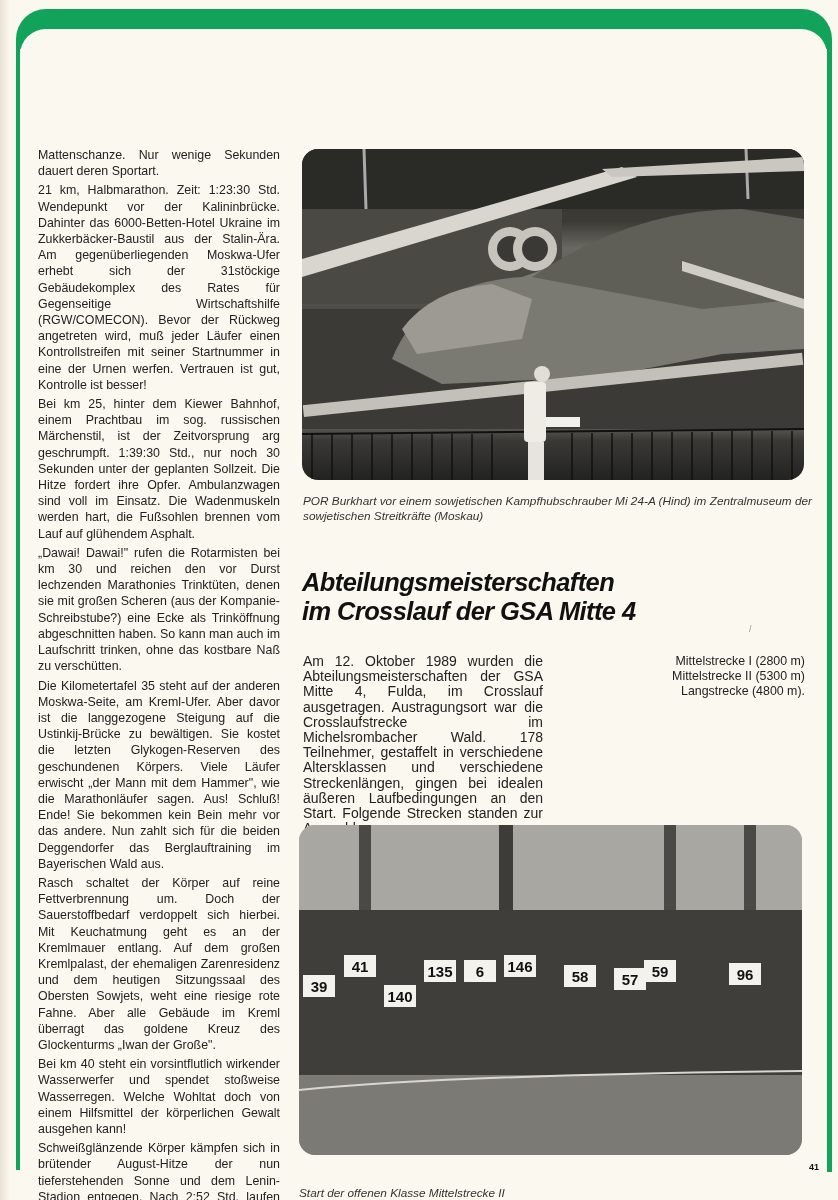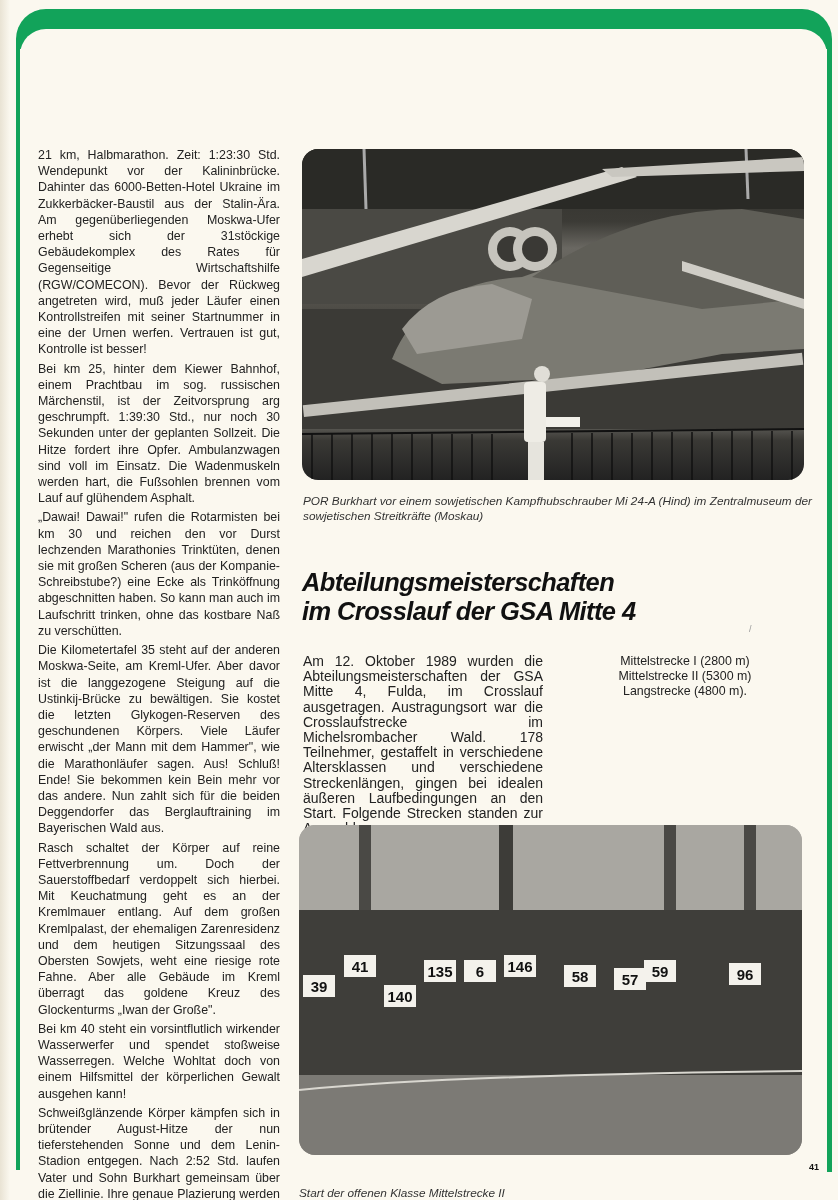--- a/index.html
+++ b/index.html
@@ -62,38 +62,39 @@
     transform: scaleX(0.96); transform-origin: left;
   }
   .body-a {
     position: absolute; left: 303px; top: 654px; width: 240px;
     font-size: 14px; line-height: 15.2px; text-align: justify;
   }
   .body-b {
     position: absolute; left: 565px; top: 654px; width: 240px;
     font-size: 12.4px; line-height: 15.2px; text-align: justify;
   }
-  .body-b .route { text-align: center; }
+  .body-b .route { text-align: right; }
   .body-b p { margin: 0; }
   .body-b .gap { height: 15px; }
   .page-number {
     position: absolute; left: 809px; top: 1162px; font-size: 9px; font-weight: bold; color: #111;
   }
   .speck { position: absolute; left: 749px; top: 624px; font-size: 9px; color: #999; }
 </style>
 </head>
 <body>
 
 <div class="page-edge"></div>
 <div class="frame-top"></div>
 <div class="frame-inner"></div>
 <div class="frame-left"></div>
 <div class="frame-right"></div>
 
 <div class="col-left">
+  <p>Mattenschanze. Nur wenige Sekunden dauert deren Sportart.</p>
   <p>21 km, Halbmarathon. Zeit: 1:23:30 Std. Wendepunkt vor der Kalininbrücke. Dahinter das 6000-Betten-Hotel Ukraine im Zukkerbäcker-Baustil aus der Stalin-Ära. Am gegenüberliegenden Moskwa-Ufer erhebt sich der 31stöckige Gebäudekomplex des Rates für Gegenseitige Wirtschaftshilfe (RGW/COMECON). Bevor der Rückweg angetreten wird, muß jeder Läufer einen Kontrollstreifen mit seiner Startnummer in eine der Urnen werfen. Vertrauen ist gut, Kontrolle ist besser!</p>
   <p>Bei km 25, hinter dem Kiewer Bahnhof, einem Prachtbau im sog. russischen Märchenstil, ist der Zeitvorsprung arg geschrumpft. 1:39:30 Std., nur noch 30 Sekunden unter der geplanten Sollzeit. Die Hitze fordert ihre Opfer. Ambulanzwagen sind voll im Einsatz. Die Wadenmuskeln werden hart, die Fußsohlen brennen vom Lauf auf glühendem Asphalt.</p>
   <p>„Dawai! Dawai!" rufen die Rotarmisten bei km 30 und reichen den vor Durst lechzenden Marathonies Trinktüten, denen sie mit großen Scheren (aus der Kompanie-Schreibstube?) eine Ecke als Trinköffnung abgeschnitten haben. So kann man auch im Laufschritt trinken, ohne das kostbare Naß zu verschütten.</p>
   <p>Die Kilometertafel 35 steht auf der anderen Moskwa-Seite, am Kreml-Ufer. Aber davor ist die langgezogene Steigung auf die Ustinkij-Brücke zu bewältigen. Sie kostet die letzten Glykogen-Reserven des geschundenen Körpers. Viele Läufer erwischt „der Mann mit dem Hammer", wie die Marathonläufer sagen. Aus! Schluß! Ende! Sie bekommen kein Bein mehr vor das andere. Nun zahlt sich für die beiden Deggendorfer das Berglauftraining im Bayerischen Wald aus.</p>
   <p>Rasch schaltet der Körper auf reine Fettverbrennung um. Doch der Sauerstoffbedarf verdoppelt sich hierbei. Mit Keuchatmung geht es an der Kremlmauer entlang. Auf dem großen Kremlpalast, der ehemaligen Zarenresidenz und dem heutigen Sitzungssaal des Obersten Sowjets, weht eine riesige rote Fahne. Aber alle Gebäude im Kreml überragt das goldene Kreuz des Glockenturms „Iwan der Große".</p>
   <p>Bei km 40 steht ein vorsintflutlich wirkender Wasserwerfer und spendet stoßweise Wasserregen. Welche Wohltat doch von einem Hilfsmittel der körperlichen Gewalt ausgehen kann!</p>
   <p>Schweißglänzende Körper kämpfen sich in brütender August-Hitze der nun tieferstehenden Sonne und dem Lenin-Stadion entgegen. Nach 2:52 Std. laufen Vater und Sohn Burkhart gemeinsam über die Ziellinie. Ihre genaue Plazierung werden sie wohl vor Weihnachten kaum erfahren.</p>
 
 </div>
 

